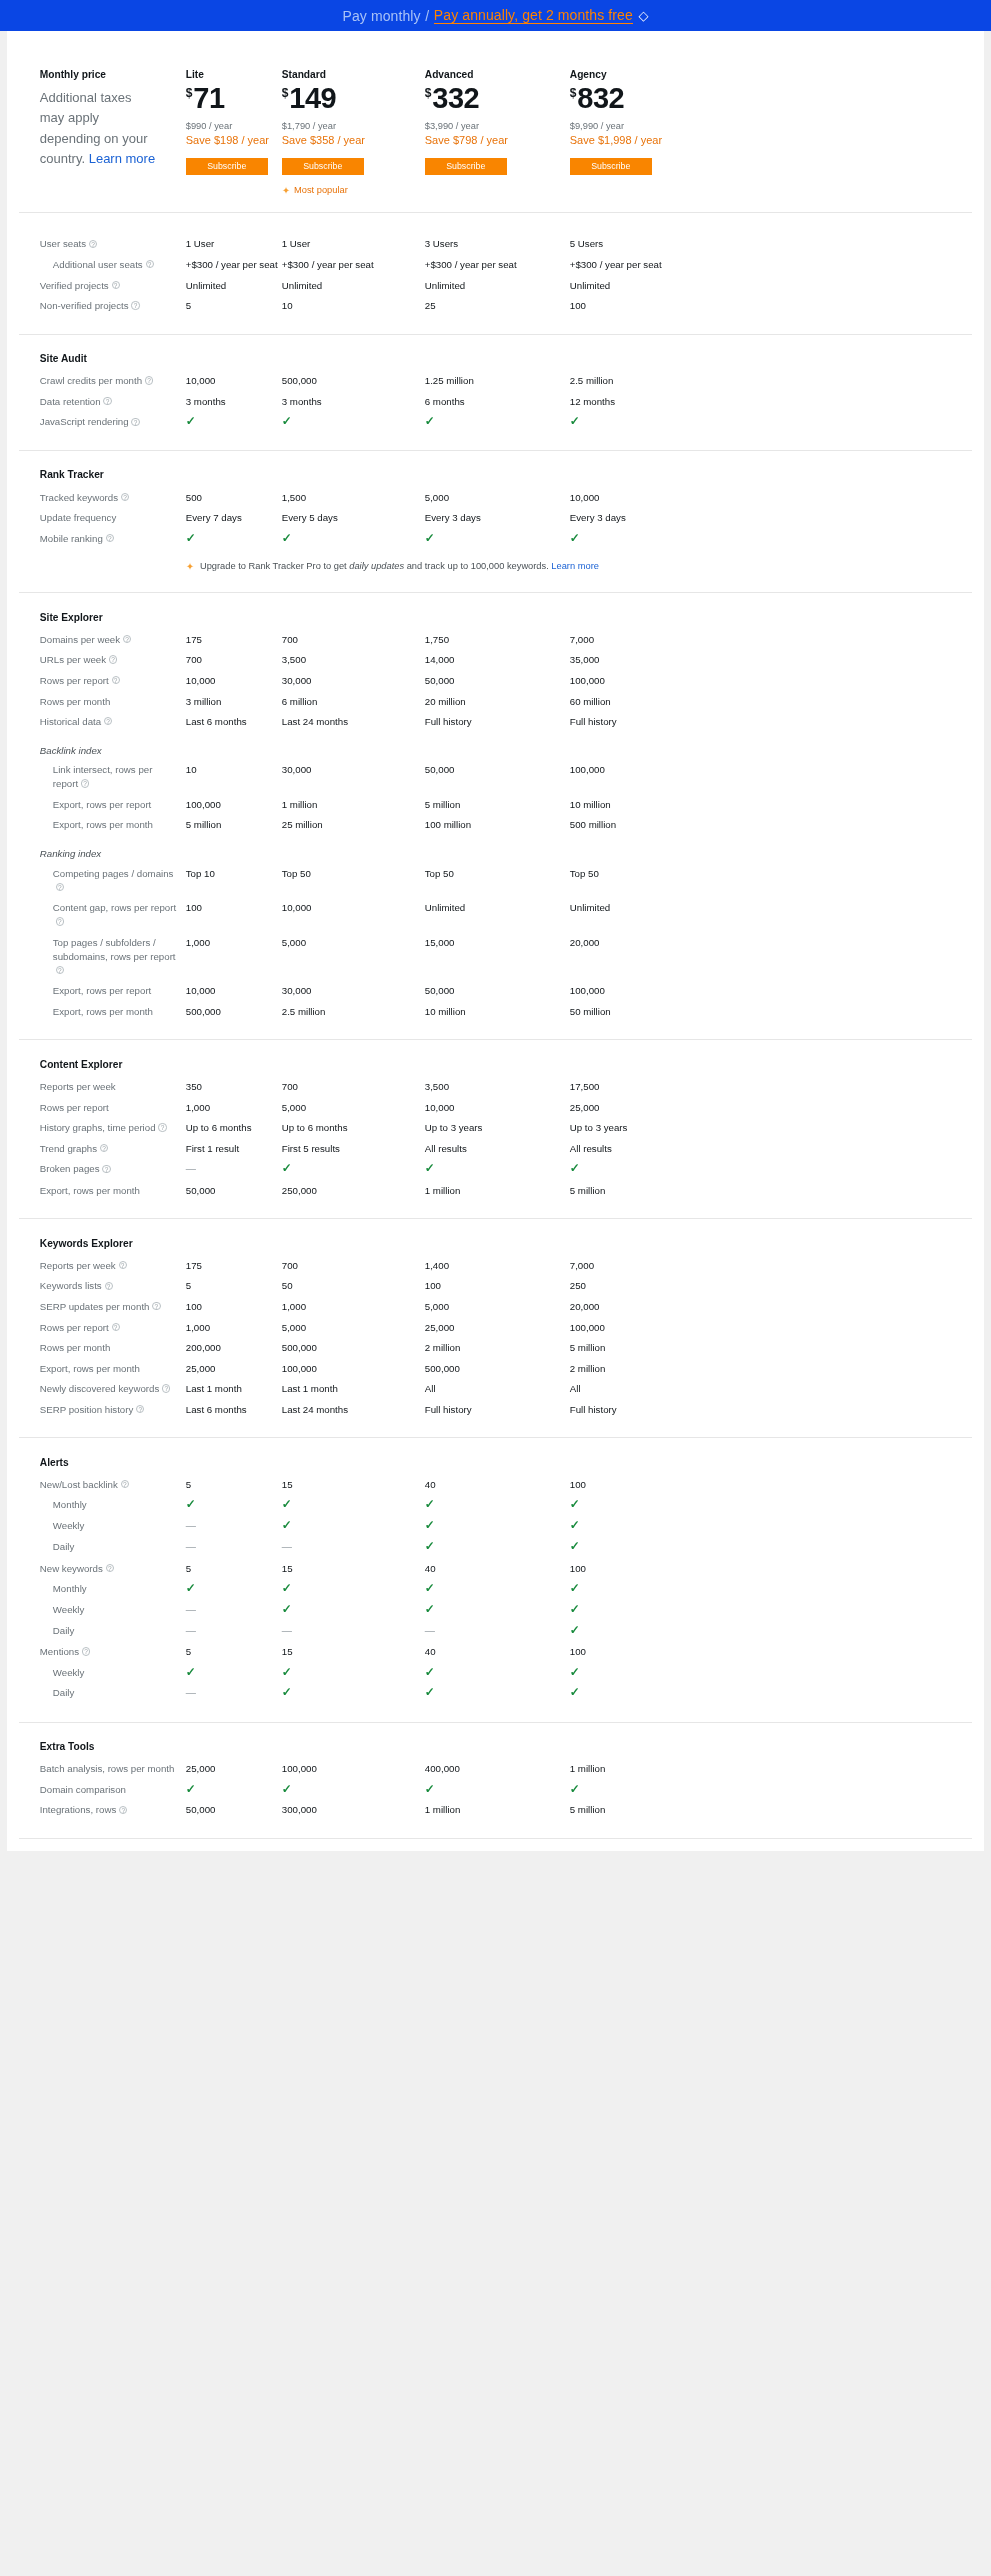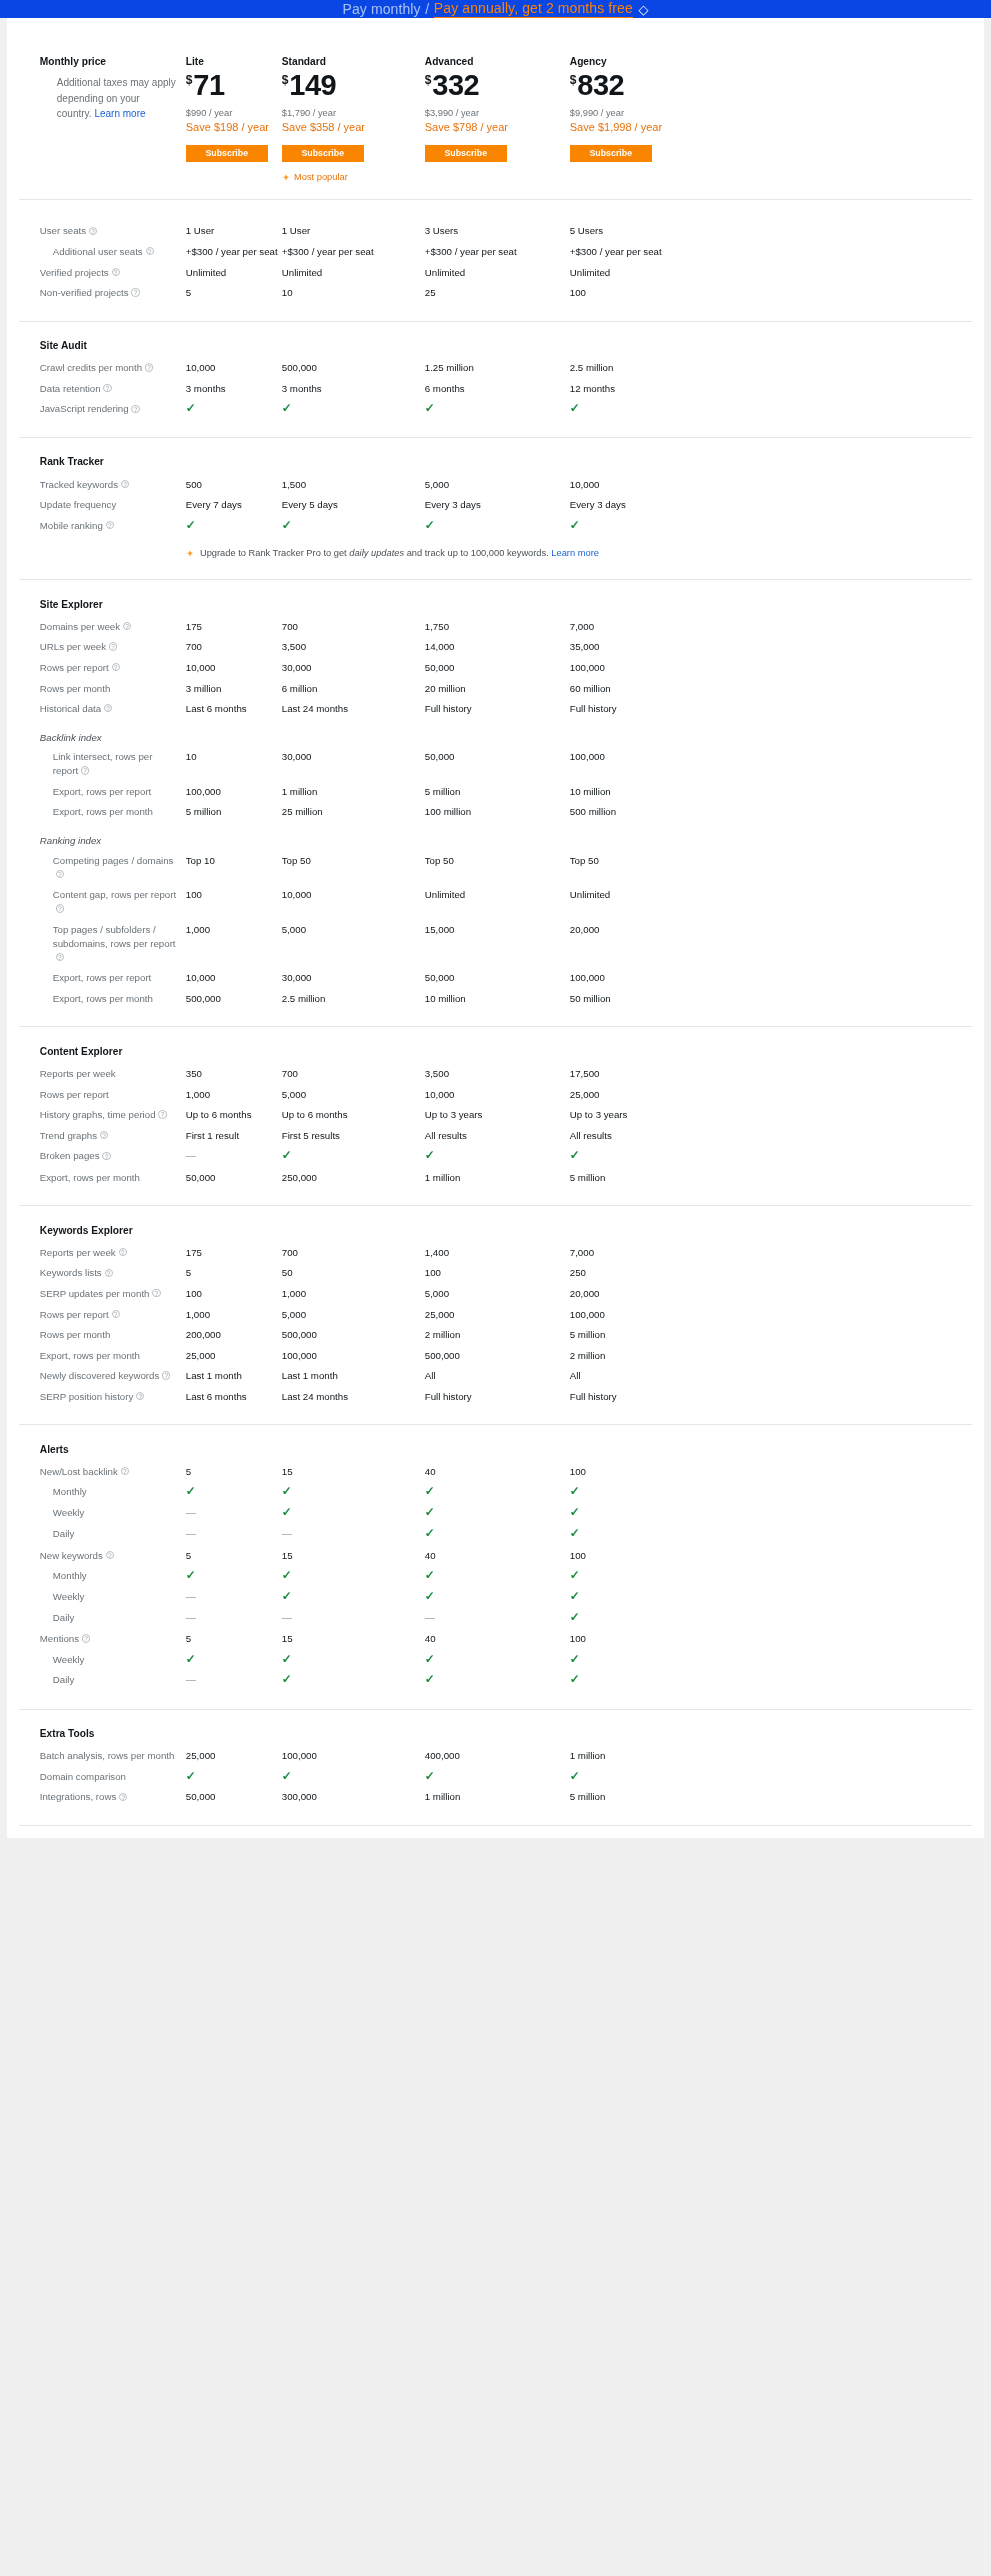--- a/index.html
+++ b/index.html
@@ -7,21 +7,21 @@
   body {
     width:991px;
     background:#f0f0f0;
     font-family:"Liberation Sans", sans-serif;
     color:#11161a;
     -webkit-font-smoothing:antialiased;
   }
 
   
   .banner{
-    height:18px;
+    height:31px;
     background:#0a46e4;
     display:flex;
     align-items:center;
     justify-content:center;
     font-size:14px;
     letter-spacing:0.1px;
   }
   .banner .monthly{ color:#a8c2f7; }
   .banner .sep{ color:#a8c2f7; margin:0 4.6px; }
   .banner .annual{
@@ -100,25 +100,24 @@
     background:#fff;
     border-bottom:0.9px solid #e6e6e6;
   }
   .p-head{
     font-size:10.2px;
     font-weight:bold;
     color:#11161a;
     margin-bottom:8.3px;
   }
   .p-note{
-    font-size:10px;
+    font-size:13px;
     color:#6a7278;
     line-height:1.55;
     max-width:119px;
-    margin-left:17px;
   }
   .p-note a{ color:#1b62d4; text-decoration:none; }
   .plan-name{
     font-size:10.2px;
     font-weight:bold;
     color:#11161a;
     margin-bottom:3.7px;
   }
   .price{
     display:flex;
@@ -141,21 +140,21 @@
   .save{ font-size:11px; color:#e8730a; margin-bottom:12px; }
   .subscribe{
     display:block;
     width:82px;
     height:17.6px;
     background:#f98500;
     color:#ffffff;
     border:0;
     font-family:"Liberation Sans", sans-serif;
     font-size:8.8px;
-    font-weight:bold;
+    font-weight:normal;
     cursor:pointer;
     line-height:17.6px;
     text-align:center;
     padding:0;
   }
   .popular{
     margin-top:9.3px;
     font-size:9.3px;
     color:#e8730a;
     display:flex;

